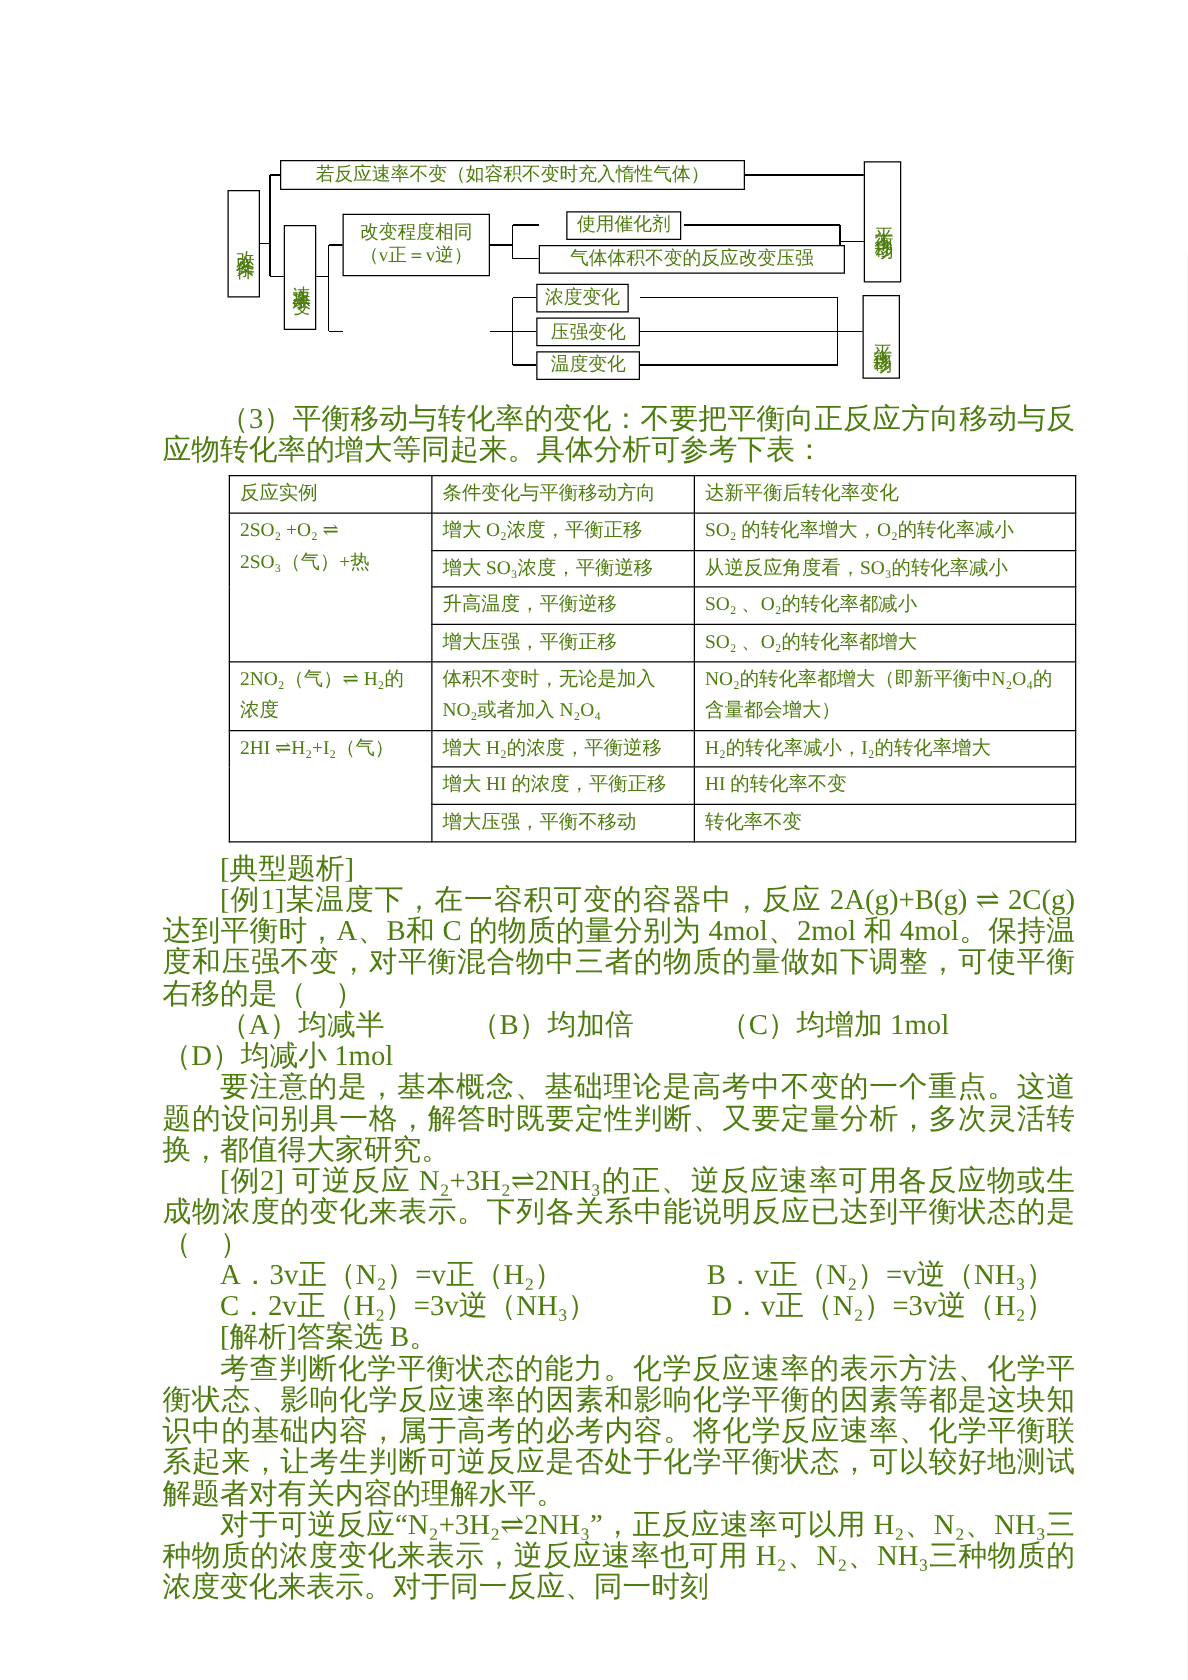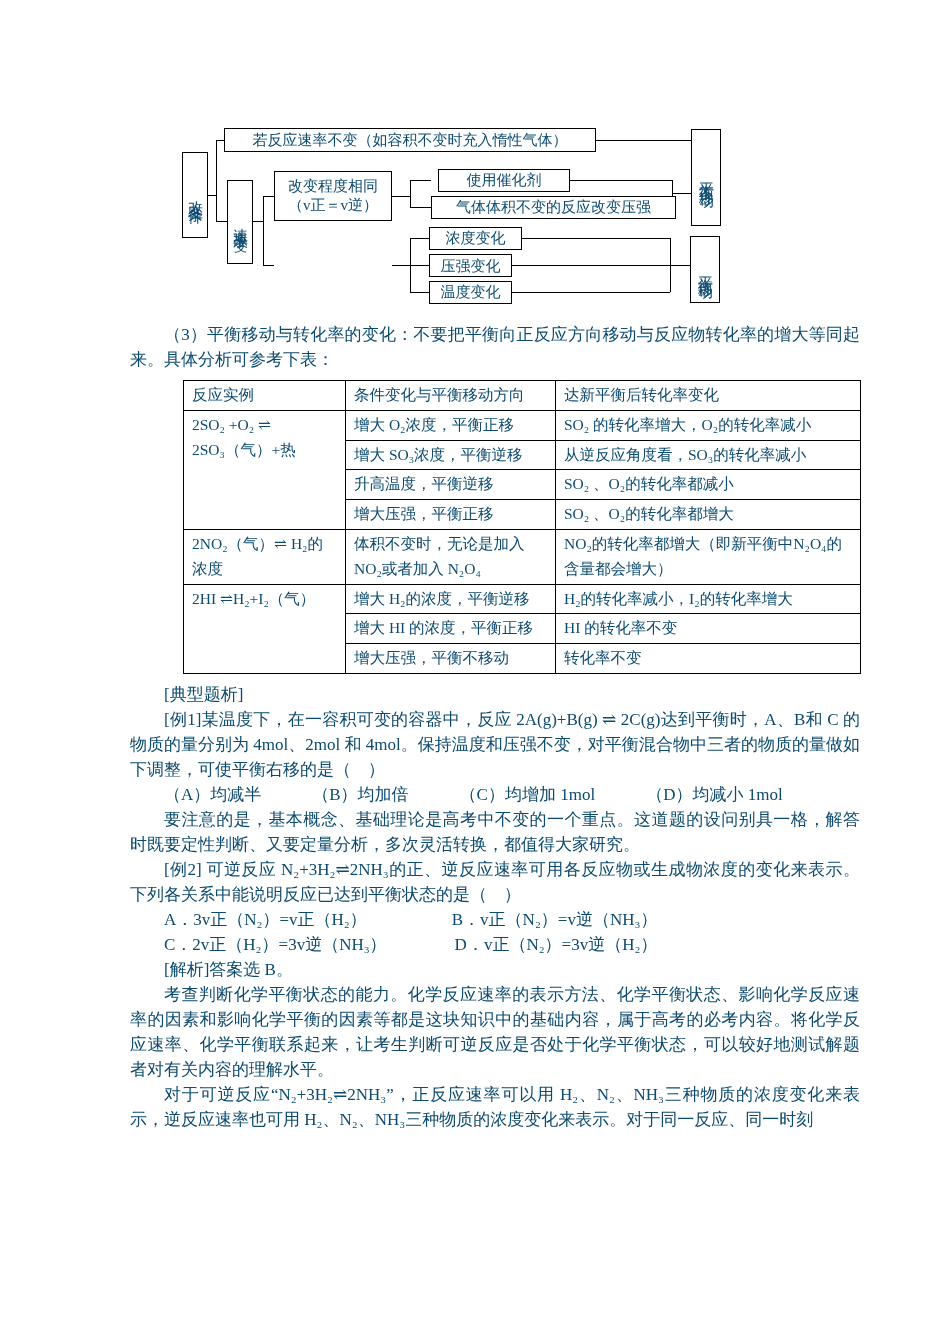--- a/index.html
+++ b/index.html
@@ -1,33 +1,33 @@
 <!DOCTYPE html>
 <html><head>
 <meta charset="utf-8">
 <style>
   html,body { margin:0; padding:0; background:#e8e8e8; }
   .page {
     width:950px; height:1344px; margin:0 auto; background:#ffffff;
     font-family:"Liberation Serif","DejaVu Serif",serif;
-    color:#0c4a6e; position:relative; overflow:hidden;
+    color:#4d7c0f; position:relative; overflow:hidden;
   }
   
   .flowchart { position:relative; width:950px; height:322px; }
   .fc-svg { position:absolute; left:0; top:0; }
   .fc-box {
     position:absolute; box-sizing:border-box; border:1px solid #000;
     display:flex; align-items:center; justify-content:center;
     font-size:15px; line-height:1.25; text-align:center; background:#fff;
   }
   .fc-box .stack span { display:block; }
   .fc-vert span { writing-mode:vertical-rl; text-orientation:upright; letter-spacing:3px; }
   
   .content { margin:0 90px 0 130px; }
-  .content p { margin:0; font-size:17px; line-height:25px; text-indent:2em; text-align:justify; }
+  .content p { margin:0; font-size:23px; line-height:25px; text-indent:2em; text-align:justify; }
   .content p.opt { text-align:left; }
   .sec-title { margin-top:8px !important; }
   
   table.conv {
     border-collapse:collapse; margin:8px 0 8px 53px; width:677px; table-layout:fixed;
   }
   table.conv th, table.conv td {
     border:1px solid #000; font-size:15.5px; font-weight:normal;
     line-height:1.6; padding:2px 8px; text-align:left; vertical-align:top;
   }
@@ -90,34 +90,34 @@
       <span>若反应速率不变（如容积不变时充入惰性气体）</span>
     </div>
 
     <div class="fc-box" style="left:274px;top:171px;width:118px;height:50px;">
       <span class="stack">
         <span>改变程度相同</span>
         <span>（v正＝v逆）</span>
       </span>
     </div>
 
-    <div class="fc-box" style="left:438px;top:169px;width:132px;height:23px;">
+    <div class="fc-box" style="left:453px;top:169px;width:92px;height:23px;">
       <span>使用催化剂</span>
     </div>
 
     <div class="fc-box" style="left:431px;top:196px;width:245px;height:23px;">
       <span>气体体积不变的反应改变压强</span>
     </div>
 
     <div class="fc-box fc-vert" style="left:691px;top:129px;width:30px;height:97px;">
       <span>平衡不移动</span>
     </div>
 
 
-    <div class="fc-box" style="left:429px;top:227px;width:93px;height:23px;">
+    <div class="fc-box" style="left:429px;top:227px;width:74px;height:23px;">
       <span>浓度变化</span>
     </div>
 
     <div class="fc-box" style="left:429px;top:254px;width:83px;height:23px;align-items:flex-end;">
       <span>压强变化</span>
     </div>
 
     <div class="fc-box" style="left:429px;top:281px;width:83px;height:23px;">
       <span>温度变化</span>
     </div>

